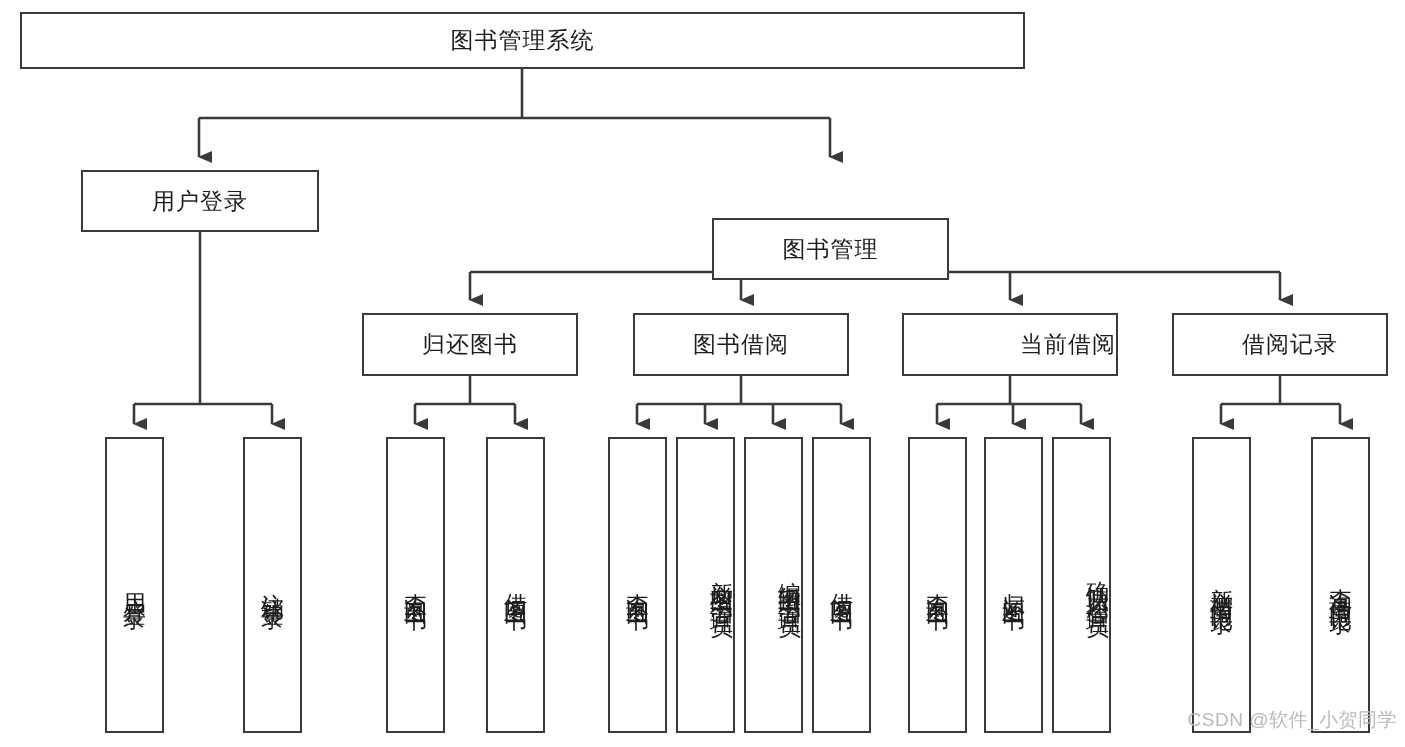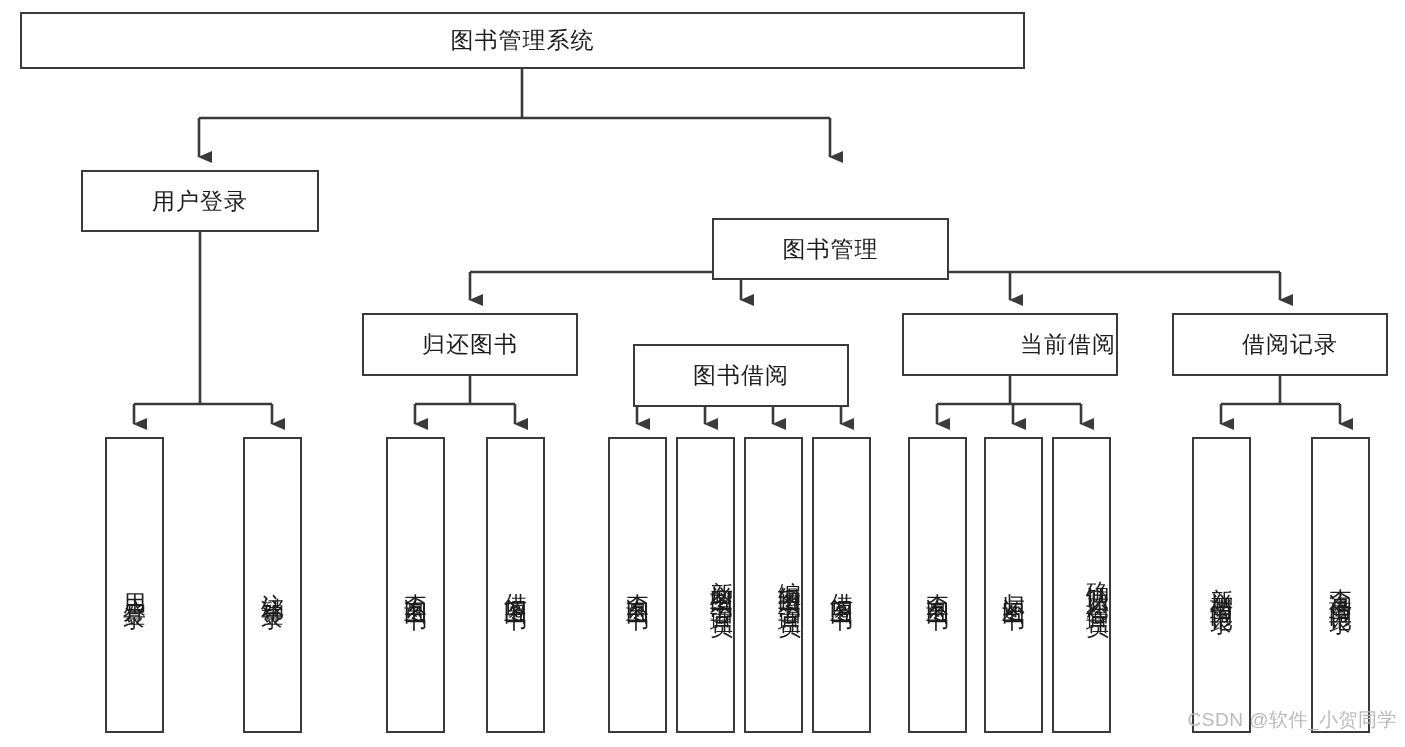--- a/index.html
+++ b/index.html
@@ -129,21 +129,21 @@
   <div class="node h" style="left:81px; top:170px; width:238px; height:62px;">
     <span>用户登录</span>
   </div>
   <div class="node h" style="left:712px; top:170px; width:237px; height:62px;margin-top:48px;">
     <span>图书管理</span>
   </div>
 
   <div class="node h" style="left:362px; top:313px; width:216px; height:63px;">
     <span>归还图书</span>
   </div>
-  <div class="node h" style="left:633px; top:313px; width:216px; height:63px;margin-top:31px;">
+  <div class="node h" style="left:633px; top:313px; width:216px; height:63px;">
     <span>图书借阅</span>
   </div>
   <div class="node h" style="left:902px; top:313px; width:216px; height:63px;justify-content:flex-end;">
     <span>当前借阅</span>
   </div>
   <div class="node h" style="left:1172px; top:313px; width:216px; height:63px;padding-left:20px;">
     <span>借阅记录</span>
   </div>
 
   <div class="node v" style="left:105px; top:437px; width:59px; height:296px; align-items:center;">

